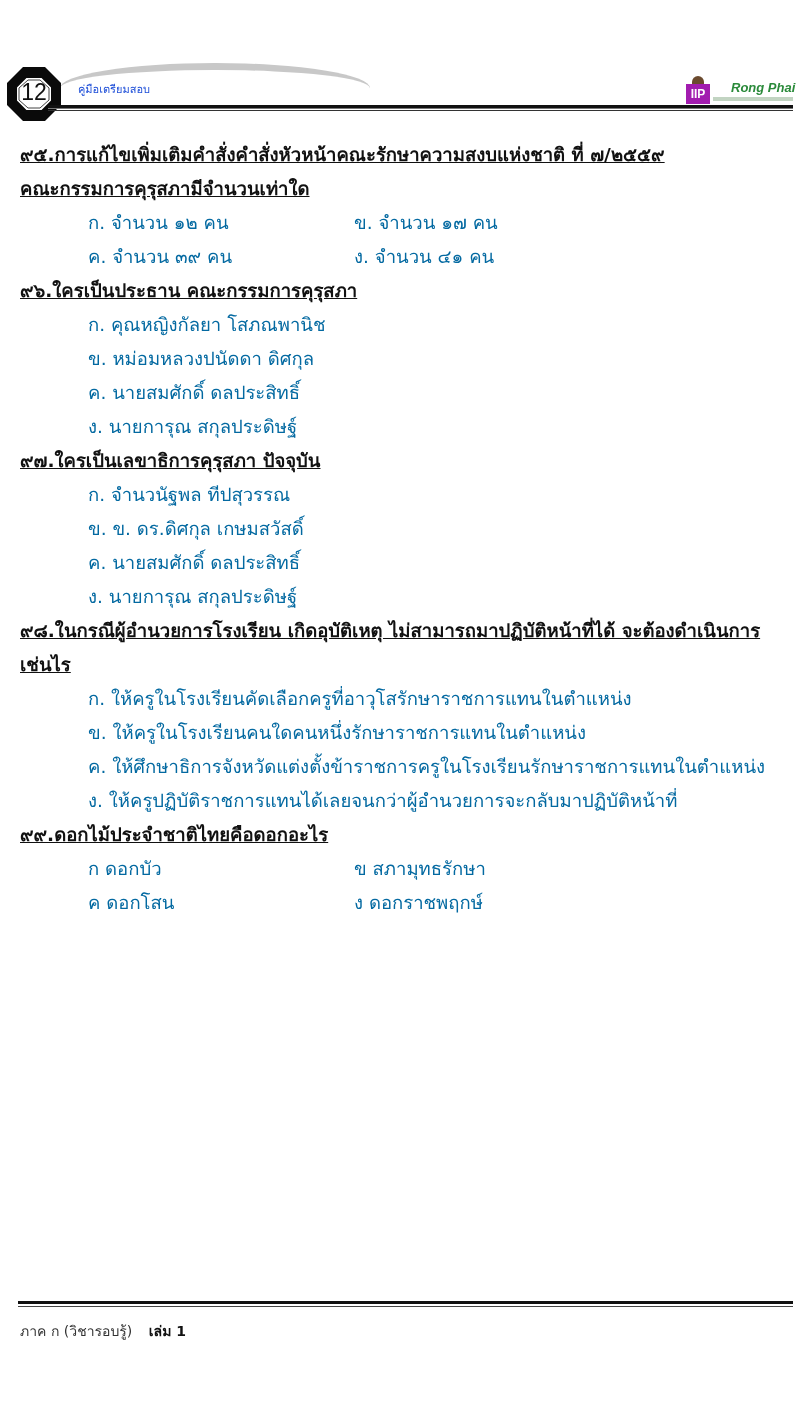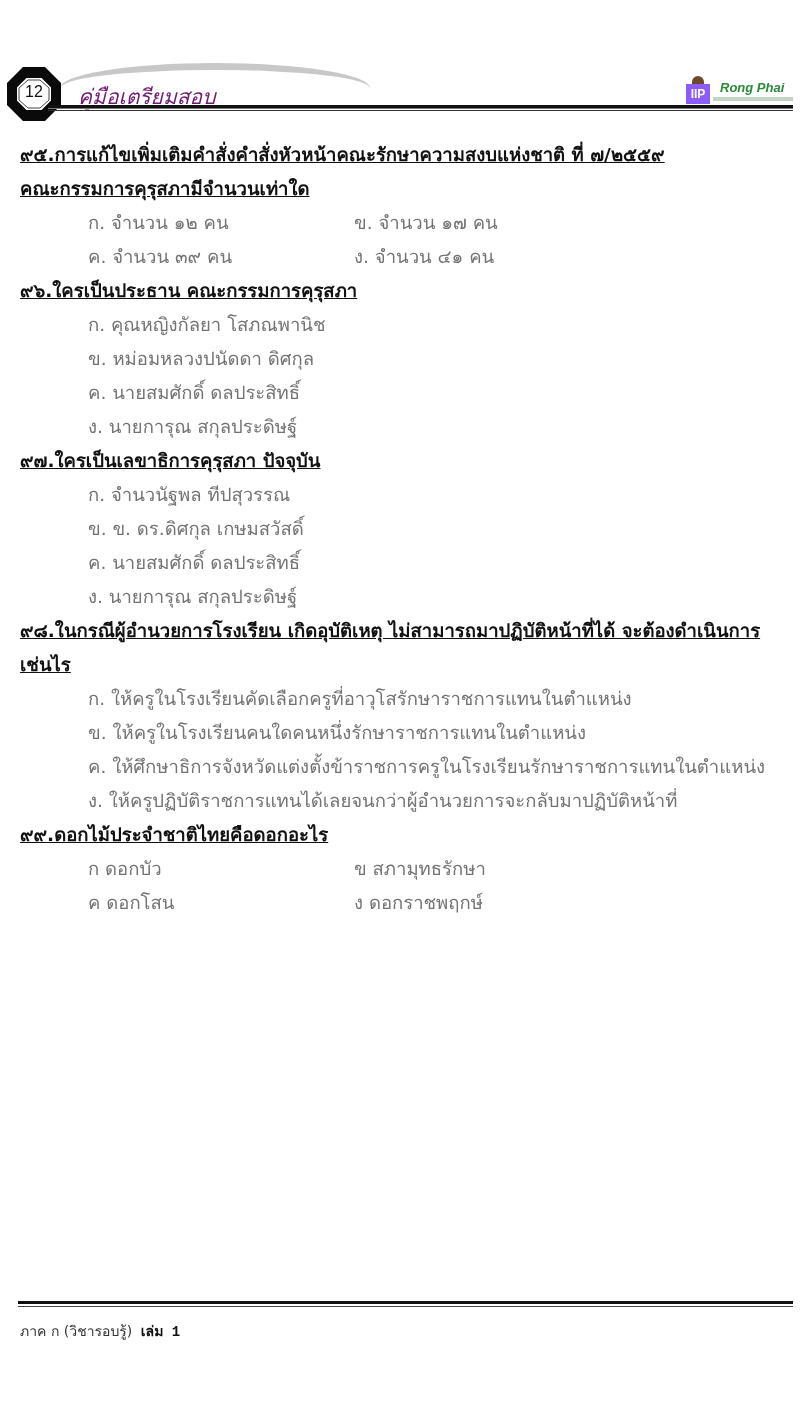--- a/index.html
+++ b/index.html
@@ -7,41 +7,41 @@
          font-family:"DejaVu Sans","Liberation Sans",sans-serif; color:#222; }
 
   
   .hdr { position:absolute; left:0; top:0; width:800px; height:125px; }
   .hdr-arc { position:absolute; left:60px; top:63px; width:310px; height:30px;
              border-top:7px solid #c8c8c8; border-radius:160px 160px 0 0 / 26px 26px 0 0;
              box-sizing:border-box; }
   .badge { position:absolute; left:6px; top:66px; width:56px; height:56px; }
   .badge svg { width:56px; height:56px; display:block; }
   .badge-num { position:absolute; left:0; top:0; width:56px; height:56px; line-height:52px;
-               text-align:center; font-size:16px; color:#111; font-family:"Liberation Sans",sans-serif; }
-  .hdr-title { position:absolute; left:78px; top:80px; font-size:21px; color:#701a75;font-style:italic; }
+               text-align:center; font-size:23px; color:#111; font-family:"Liberation Sans",sans-serif; }
+  .hdr-title { position:absolute; left:78px; top:80px; font-size:11px; color:#1d4ed8; }
   .hdr-rule { position:absolute; left:48px; top:105px; width:745px; height:3px; background:#111;
               border-bottom:1px solid #777; }
   .hdr-rule2 { position:absolute; left:48px; top:110px; width:745px; height:1px; background:#333; }
 
   .logo { position:absolute; left:686px; top:76px; width:110px; height:30px; }
-  .logo-box { position:absolute; left:0; top:8px; width:24px; height:20px; background:#8b5cf6;
+  .logo-box { position:absolute; left:0; top:8px; width:24px; height:20px; background:#a21caf;
               color:#fff; font-size:12px; font-weight:bold; line-height:20px; text-align:center;
               font-family:"Liberation Sans",sans-serif; }
   .logo-figure { position:absolute; left:6px; top:0; width:12px; height:9px; border-radius:6px 6px 0 0;
                  background:#6b4a2e; }
-  .logo-text { position:absolute; left:34px; top:4px; font-size:13px; font-weight:bold; font-style:italic;
+  .logo-text { position:absolute; left:45px; top:4px; font-size:13px; font-weight:bold; font-style:italic;
                color:#2a8a3a; font-family:"Liberation Sans",sans-serif; white-space:nowrap; }
   .logo-sub { position:absolute; left:27px; top:21px; width:80px; height:4px; background:#9ab89a; opacity:.6; }
 
   
   .content { position:absolute; left:20px; top:138px; width:770px; }
   .q { font-weight:bold; font-size:18.5px; line-height:34px; color:#111;text-decoration:underline; }
   .opts { position:relative; }
-  .opt-row { display:flex; height:34px; line-height:34px; font-size:18.5px; color:#737373; }
+  .opt-row { display:flex; height:34px; line-height:34px; font-size:18.5px; color:#0369a1; }
   .opt { padding-left:68px; white-space:nowrap; }
   .opt.col1 { width:266px; }
   .opt.full { width:auto; }
   .opt.col2 { padding-left:0; }
 
   
   .ftr-rule { position:absolute; left:18px; top:1301px; width:775px; height:3px; background:#111; }
   .ftr-rule2 { position:absolute; left:18px; top:1306px; width:775px; height:1px; background:#444; }
   .ftr-text { position:absolute; left:20px; top:1320px; font-size:14px; color:#333; }
   .ftr-text b { color:#111; }
@@ -156,14 +156,14 @@
       </div>
     </div>
   </div>
 
 </div>
 
 <div class="ftr-rule"></div>
 <div class="ftr-rule2"></div>
 <div class="ftr-text">
   <span>ภาค ก (วิชารอบรู้)</span>
-  <b style="margin-left: 4px; font-family: Liberation Mono, monospace;">เล่ม 1</b>
+  <b style="margin-left: 12px;">เล่ม 1</b>
 </div>
 
 </body></html>

